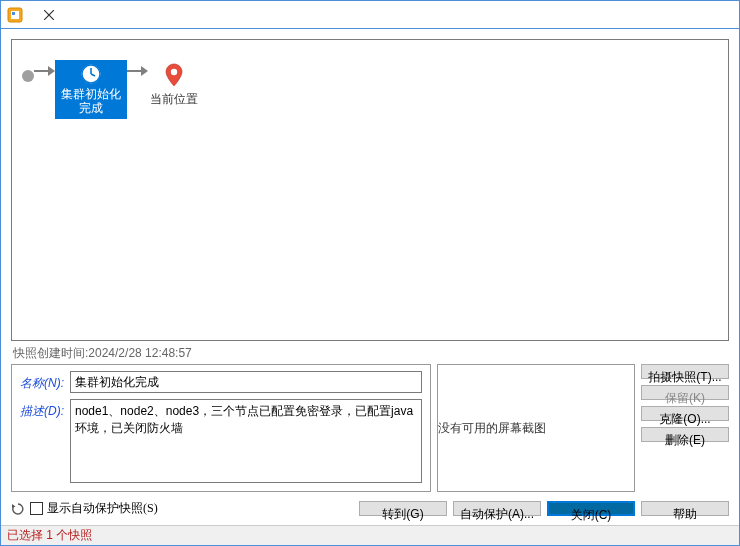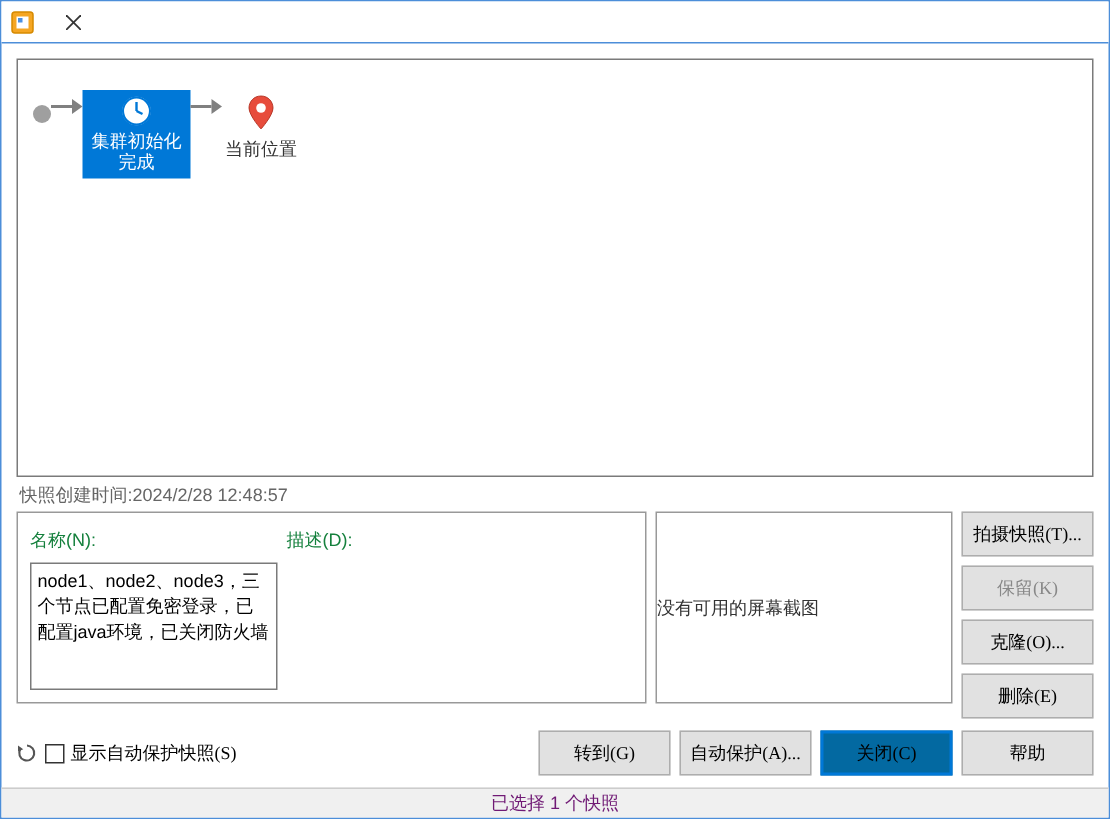--- a/index.html
+++ b/index.html
@@ -140,21 +140,22 @@
       display: grid;
       grid-template-columns: auto 1fr;
       grid-template-rows: auto 1fr;
       gap: 6px 6px;
       width: 420px;
       height: 128px;
     }
     .fld-label {
       align-self: start;
       padding-top: 4px;
-      color: #15803d;
+      color: #1d4ed8;
+      font-style: italic;
     }
     .fld-input {
       font-family: inherit;
       font-size: 12px;
       padding: 3px 4px;
       border: 1px solid #7a7a7a;
       width: 100%;
     }
     .fld-textarea {
       font-family: inherit;
@@ -173,28 +174,28 @@
       color: #333;
       height: 128px;
       font-size: 12px;
     }
     .btns-col {
       display: flex;
       flex-direction: column;
       gap: 6px;
     }
     .btn {
-      font-family: Liberation Serif, serif;
+      font-family: Liberation Sans, sans-serif;
       font-size: 12px;
       padding: 4px 6px;
       border: 1px solid #adadad;
       background: #e1e1e1;
       cursor: pointer;
       min-width: 88px;
-      height: 30px;
+      height: 15px;
     }
     .btn:disabled {
       color: #888;
       cursor: default;
     }
     .btn.primary {
       border: 2px solid #0078d7;
       background: #0369a1;
     }
     .bottom-bar {
@@ -221,24 +222,23 @@
       width: 13px; height: 13px;
       border: 1px solid #333;
       display: inline-block;
     }
     .statusbar {
       height: 20px;
       background: #f0f0f0;
       border-top: 1px solid #ccc;
       padding: 2px 6px;
       font-size: 12px;
-      color: #701a75;
-      display: flex;
-      align-items: center;
-      justify-content: center;
+      color: #b91c1c;
+      display: flex;
+      align-items: center;
     }
   </style>
 </head>
 <body>
 
 <div class="window">
 
   <div class="titlebar">
     <span class="titlebar-icon">
       <svg width="16" height="16" viewBox="0 0 16 16">
@@ -293,20 +293,21 @@
     </div>
 
     <div class="created-time">
       <span>快照创建时间:</span><span>2024/2/28 12:48:57</span>
     </div>
 
     <div class="detail-row">
 
       <div class="fields-area">
         <div class="fld-label">名称(N):</div>
+        <input class="fld-input" value="集群初始化完成" style="">
         <div class="fld-label">描述(D):</div>
         <textarea class="fld-textarea" style="">node1、node2、node3，三个节点已配置免密登录，已配置java环境，已关闭防火墙</textarea>
       </div>
 
       <div class="screenshot-area">
         <span>没有可用的屏幕截图</span>
       </div>
 
       <div class="btns-col">
         <button class="btn">拍摄快照(T)...</button>

